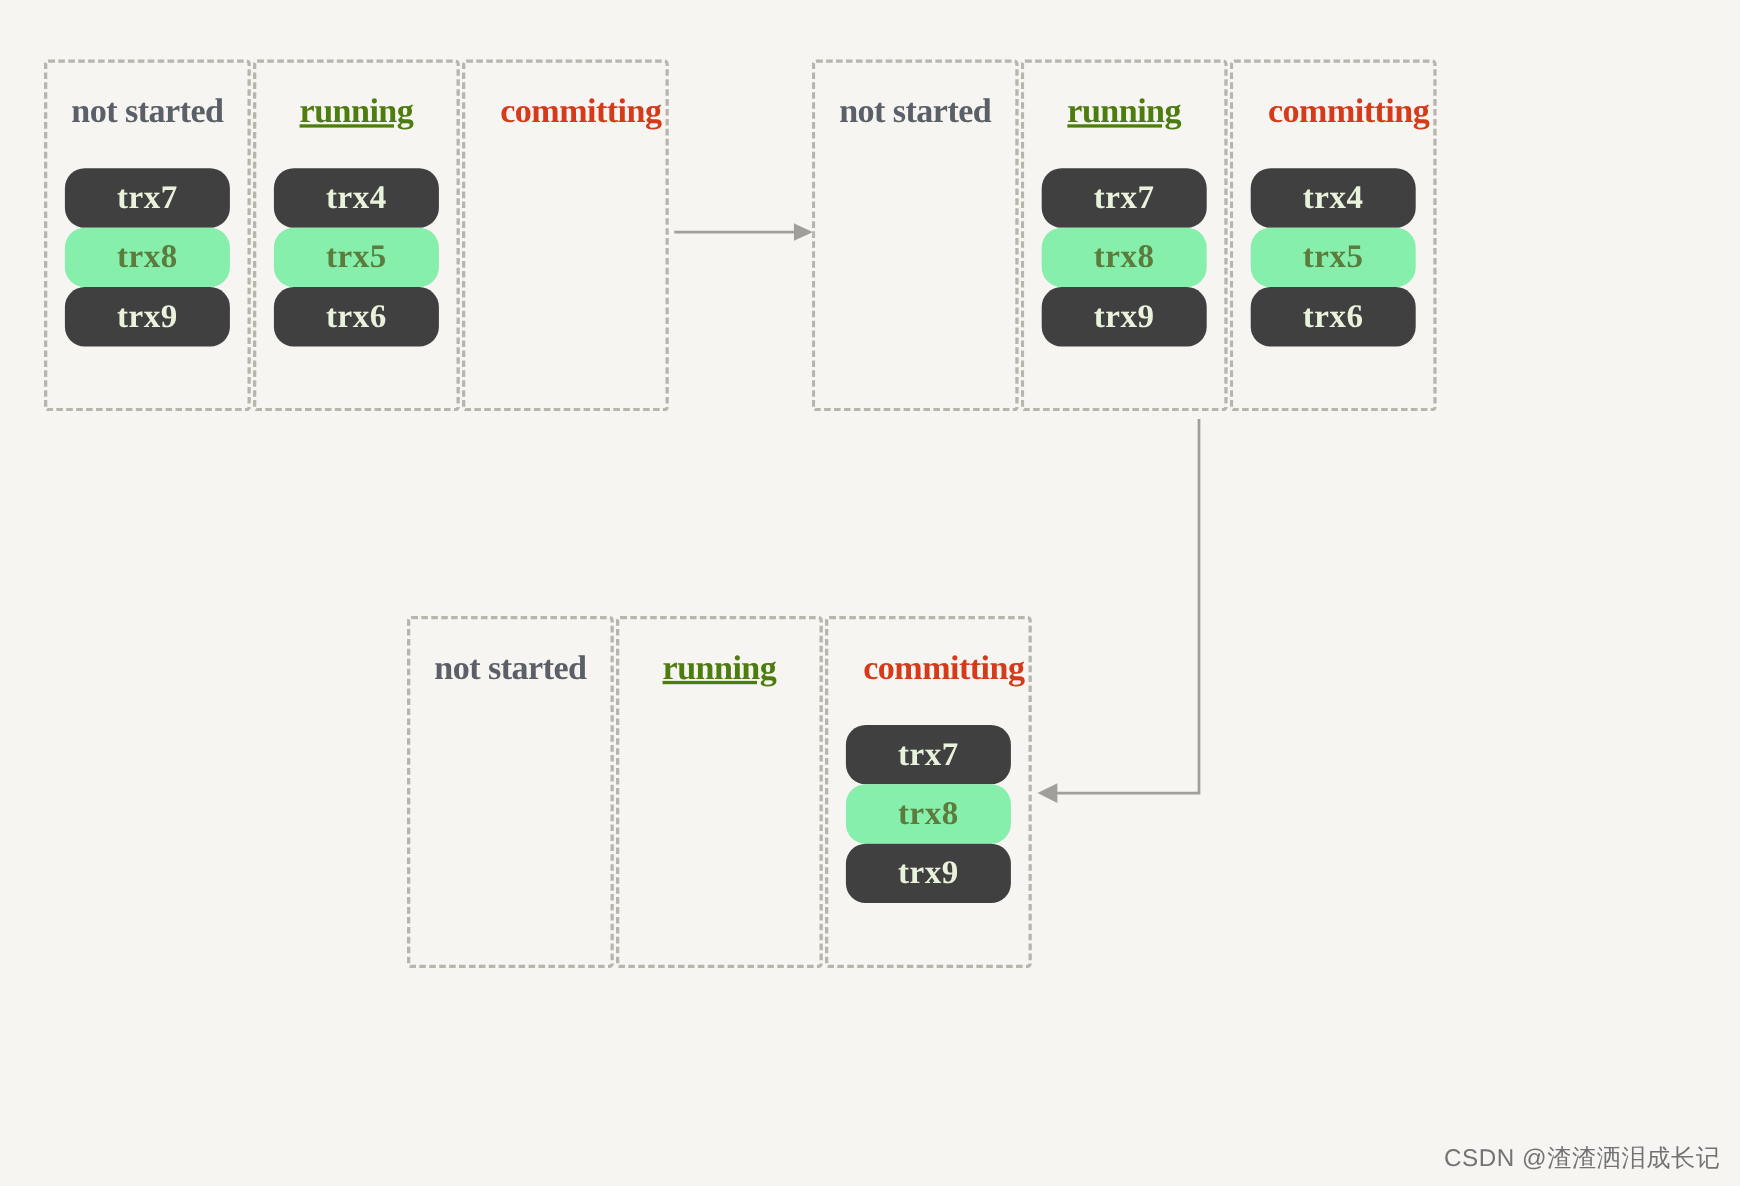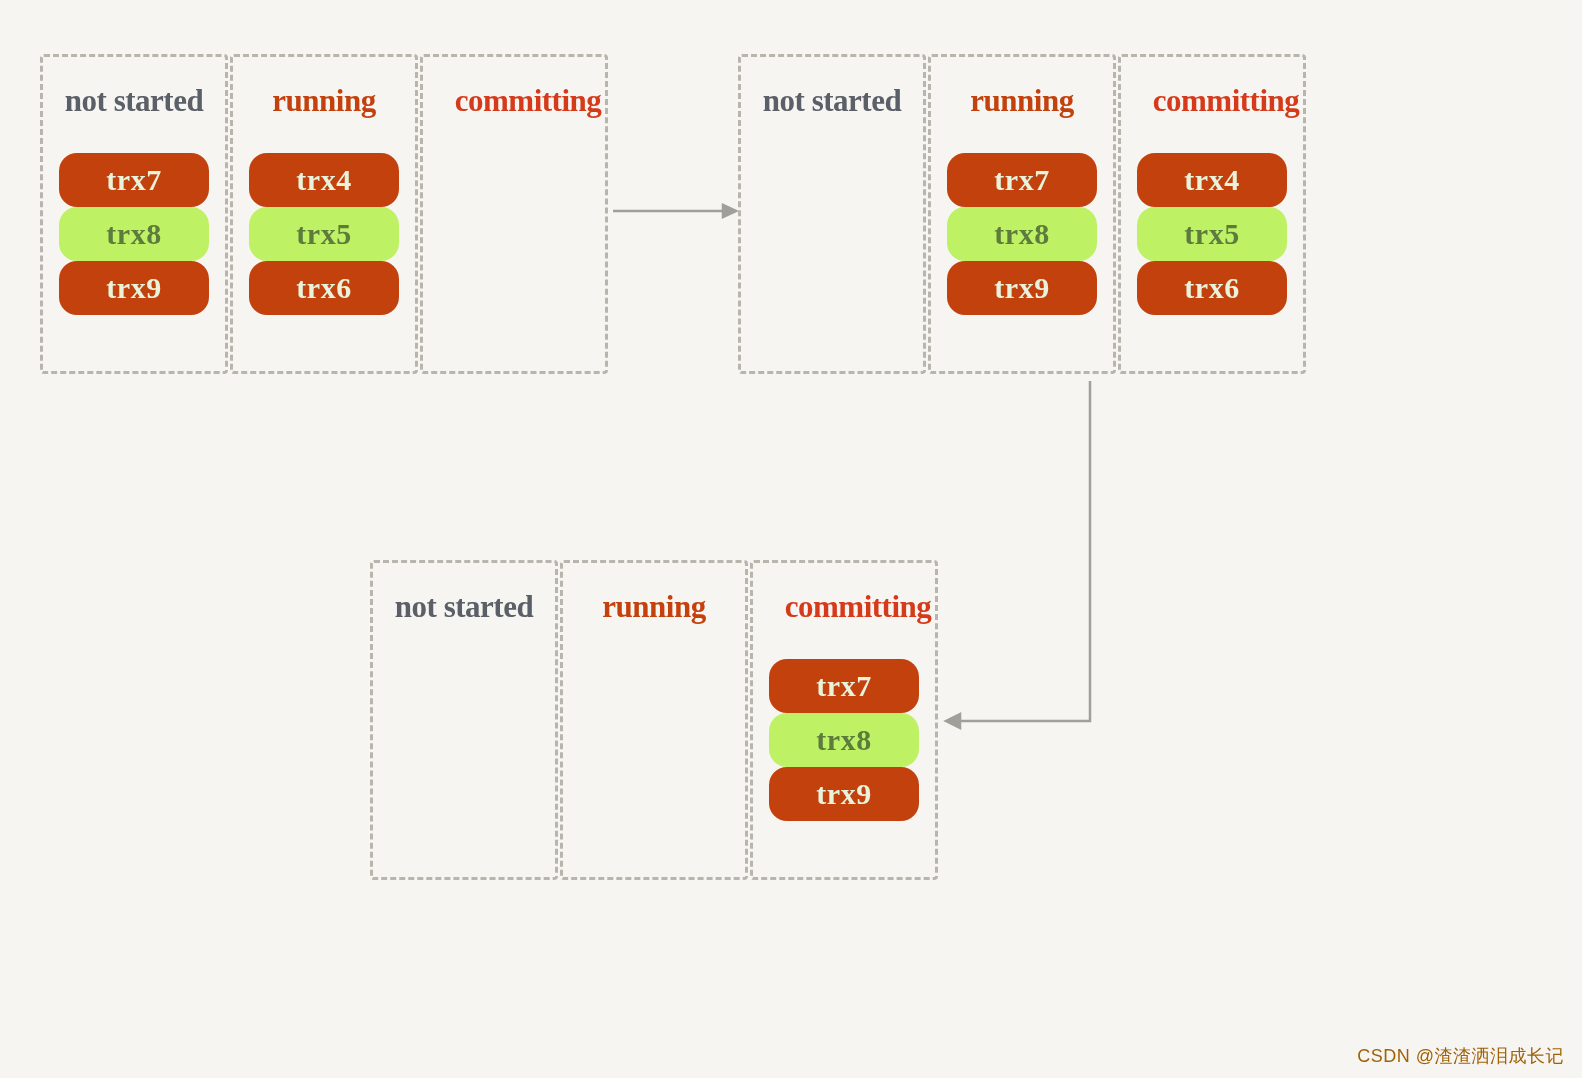--- a/index.html
+++ b/index.html
@@ -30,59 +30,59 @@
     min-height: 320px;
   }
   .state-title {
     font-weight: bold;
     font-size: 31px;
     text-align: center;
     margin-bottom: 34px;
     letter-spacing: -0.5px;
   }
   .title-notstarted { color: #5b6068; }
-  .title-running    { color: #c2410c; }
+  .title-running    { color: #4d7c0f; text-decoration: underline; }
   .title-committing { color: #d53b1b; margin-left: 28px; }
 
   .trx-stack {
     display: flex;
     flex-direction: column;
     gap: 0px;
   }
   .trx {
     width: 150px;
     height: 54px;
     border-radius: 18px;
     color: #e9f3db;
     font-size: 30px;
     font-weight: bold;
     display: flex;
     align-items: center;
     justify-content: center;
     letter-spacing: 0.5px;
     font-family: "Comic Sans MS", cursive;
   }
-  .trx-dark  { background: #c2410c; }
-  .trx-light { background: #bef264; color: #5c7b3c; }
+  .trx-dark  { background: #404040; }
+  .trx-light { background: #86efac; color: #5c7b3c; }
 
   .arrow {
     position: absolute;
     stroke: #a09f9a;
     stroke-width: 2.5;
     fill: none;
   }
   .arrow-head { fill: #a09f9a; }
 
   .watermark {
     position: absolute;
     right: 18px;
     bottom: 10px;
     font-family: sans-serif;
-    font-size: 18px;
-    color: #a16207;
+    font-size: 22px;
+    color: #737373;
     letter-spacing: 0.5px;
     margin-left: 44px;
   }
 </style>
 </head>
 <body>
 
 <div class="canvas">
 
   <svg class="arrow" style="left:608px; top:196px; width:130px; height:30px;" viewBox="0 0 130 30">

